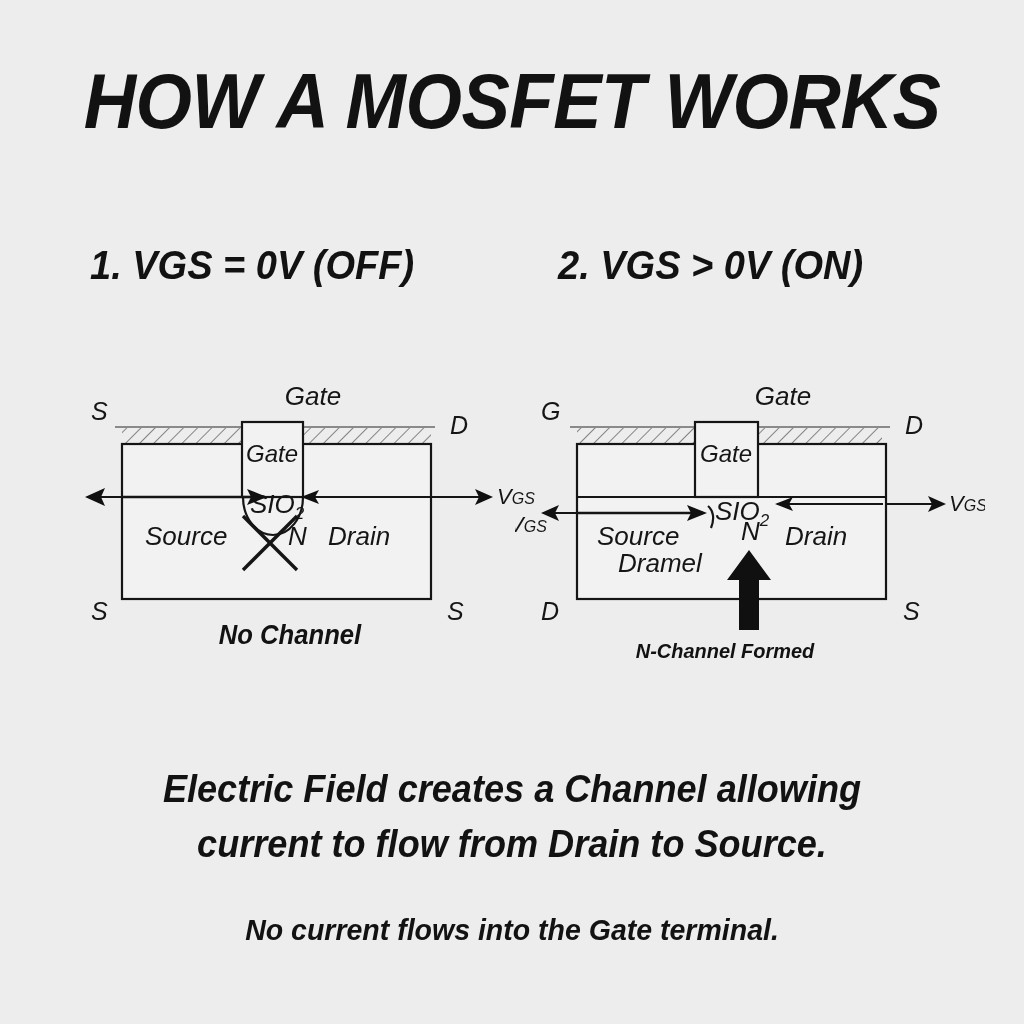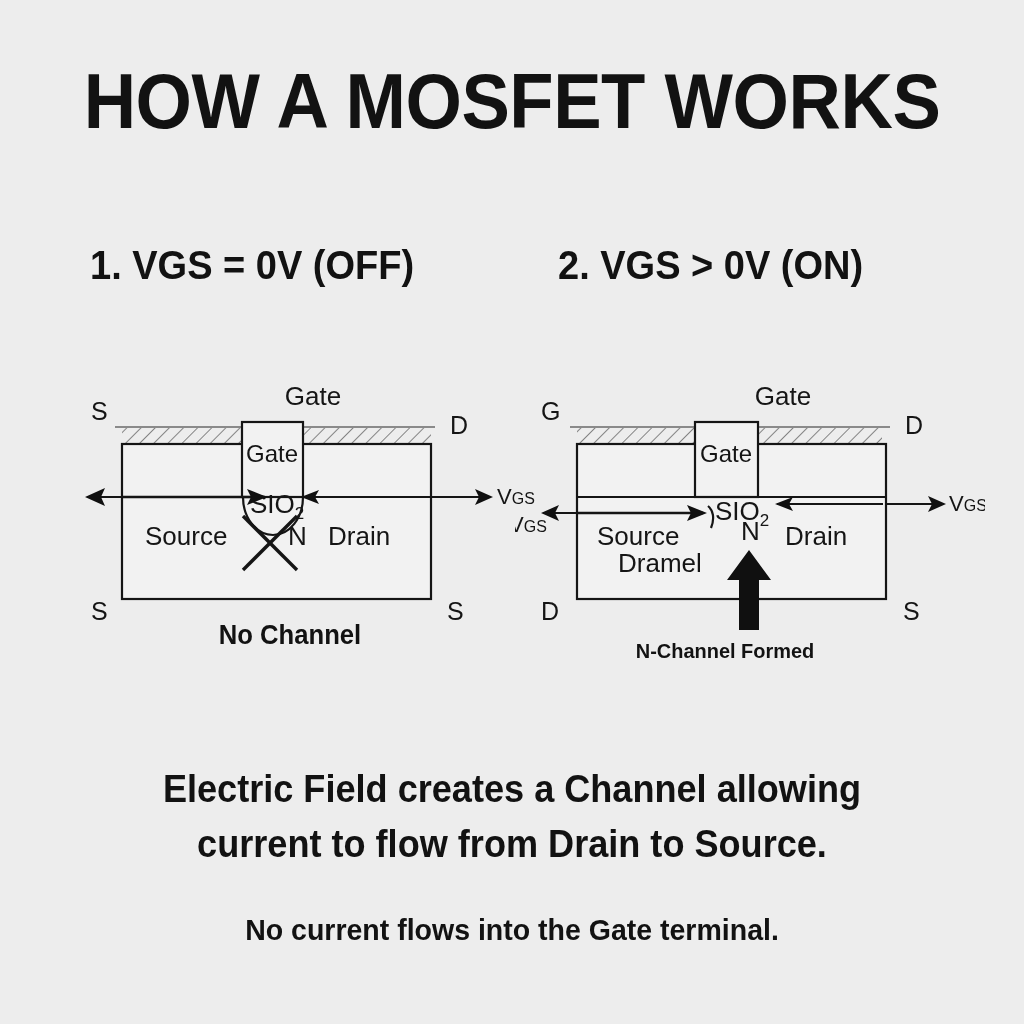--- a/index.html
+++ b/index.html
@@ -14,20 +14,21 @@
     color: #121212;
     overflow: hidden;
     position: relative;
   }
 
   #page {
     position: absolute;
     left: 0; top: 0;
     width: 1024px;
     height: 1024px;
+    font-style: italic;
   }
 
   
   .title {
     position: absolute;
     left: 0; top: 62px;
     width: 1024px;
     text-align: center;
     font-family: "Liberation Sans Narrow", "Liberation Sans", sans-serif;
     font-weight: 700;

